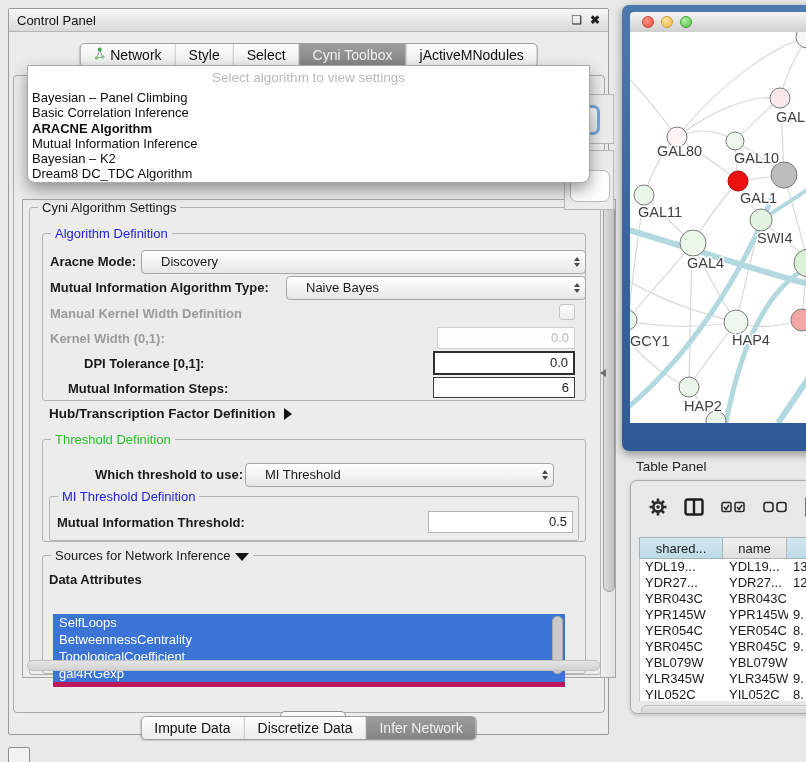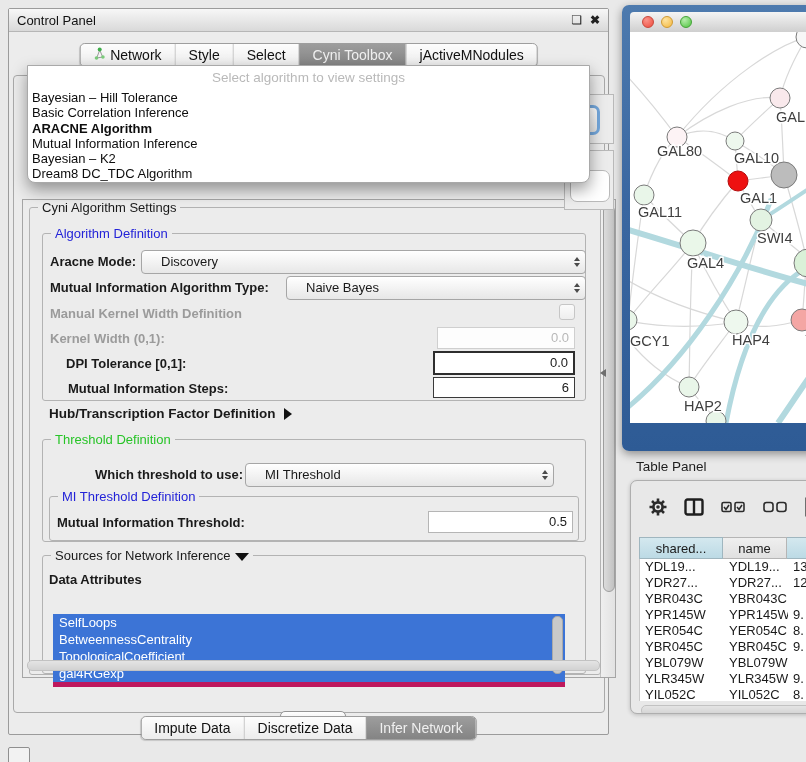--- a/index.html
+++ b/index.html
@@ -145,21 +145,21 @@
 
     <div class="abs frag-box" style="left:550px;top:18px;width:48px;height:48px;"></div>
     <div class="abs frag-combo" style="left:562px;top:29px;width:18px;height:24px;"></div>
     <div class="abs frag-box" style="left:550px;top:74px;width:48px;height:58px;"></div>
     <div class="abs frag-field" style="left:556px;top:94px;width:38px;height:30px;"></div>
   </div>
 
   <div class="abs overlay">
     <div class="overlay-placeholder">Select algorithm to view settings</div>
     <div>
-        <div class="algo-item">Bayesian – Hill Tolerance</div>
+        <div class="algo-item">Bayesian – Panel Climbing</div>
         <div class="algo-item">Basic Correlation Inference</div>
         <div class="algo-item sel">ARACNE Algorithm</div>
         <div class="algo-item">Mutual Information Inference</div>
         <div class="algo-item">Bayesian – K2</div>
         <div class="algo-item">Dream8 DC_TDC Algorithm</div>
       </div>
   </div>
 
   <div class="abs settings-viewport">
     <div class="vtrack">
@@ -187,21 +187,21 @@
     <span>Naive Bayes</span>
     <span class="arrows">
         <i class="tri-up"></i>
         <i class="tri-dn"></i>
       </span>
   </div>
   <span class="lbl dis" style="left:41px;top:297px;">Manual Kernel Width Definition</span>
   <span class="checkbox" style="left:550px;top:295px;"></span>
   <span class="lbl dis" style="left:41px;top:322px;">Kernel Width (0,1):</span>
   <div class="field dis" style="left:428px;top:318px;width:126px;height:20px;line-height:20px;">0.0</div>
-  <span class="lbl" style="left:33px;top:347px;padding-left:24px;">DPI Tolerance [0,1]:</span>
+  <span class="lbl" style="left:51px;top:347px;padding-left:24px;">DPI Tolerance [0,1]:</span>
   <div class="field strong" style="left:424px;top:342px;width:128px;height:20px;line-height:20px;">0.0</div>
   <span class="lbl" style="left:59px;top:372px;">Mutual Information Steps:</span>
   <div class="field medium" style="left:424px;top:368px;width:130px;height:19px;line-height:19px;">6</div>
 
   <div class="hub-row" style="left:40px;top:397px;">
     <span>Hub/Transcription Factor Definition</span>
     <span class="tri-right"></span>
   </div>
 
   <div class="grp" style="left:33px;top:430px;width:542px;height:101px;">

